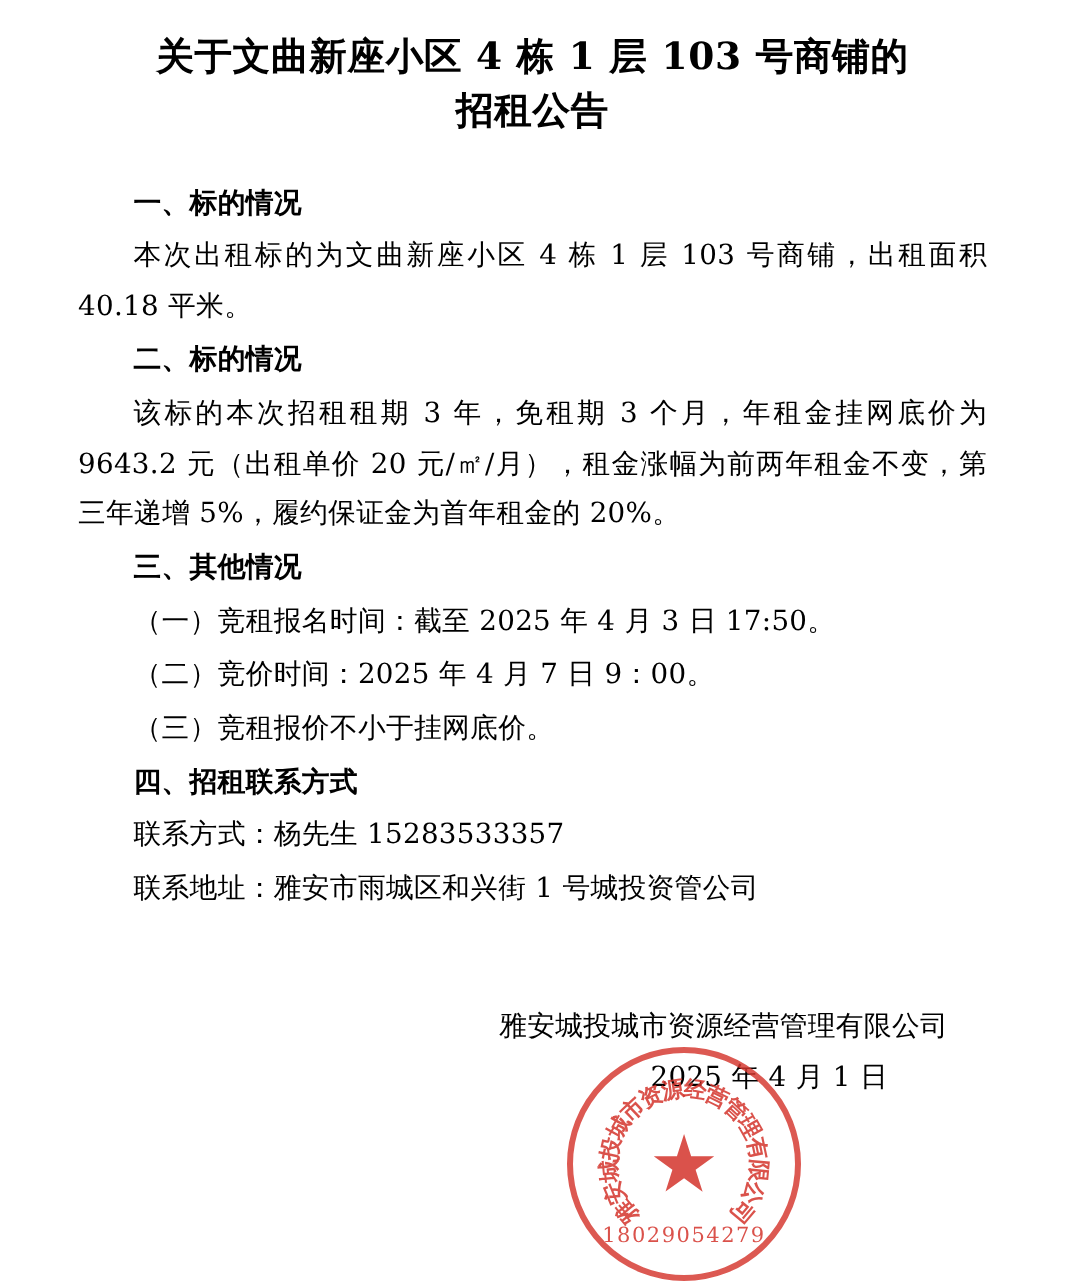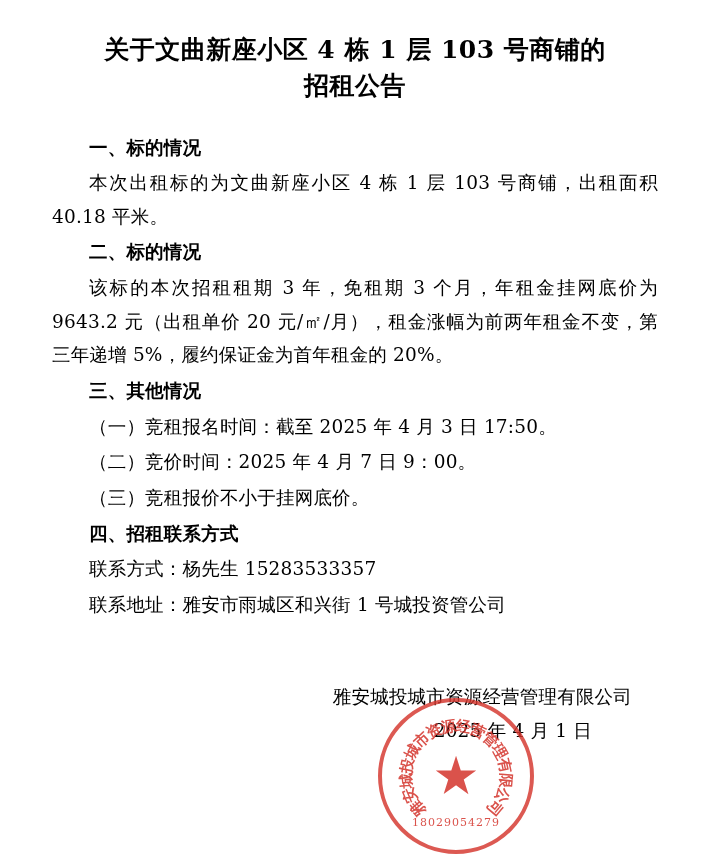--- a/index.html
+++ b/index.html
@@ -21,21 +21,21 @@
     height: 855px;
     box-sizing: border-box;
     padding: 14px 52px 0 52px;
   }
   .doc-title {
     text-align: center;
     font-size: 25px;
     font-weight: bold;
     line-height: 1.45;
     letter-spacing: 0.5px;
-    margin: 18px 0 0 0;
+    margin: 6px 0 0 0;
     padding: 0 12px;
   }
   .body-block {
     margin-top: 26px;
   }
   p.para {
     margin: 0 0 2px 0;
     font-size: 18.5px;
     line-height: 1.82;
     text-align: justify;
@@ -107,21 +107,21 @@
     font-weight: bold;
     color: #d4342c;
     opacity: 0.85;
     transform-origin: 0 0;
   }
   .seal-bottom {
     position: absolute;
     left: 50%;
     top: 118px;
     transform: translateX(-50%);
-    font-size: 11px;
+    font-size: 14px;
     letter-spacing: 1px;
     color: #d4342c;
     opacity: 0.85;
     white-space: nowrap;
     text-align: center;
   }
 </style>
 </head>
 <body>
 

